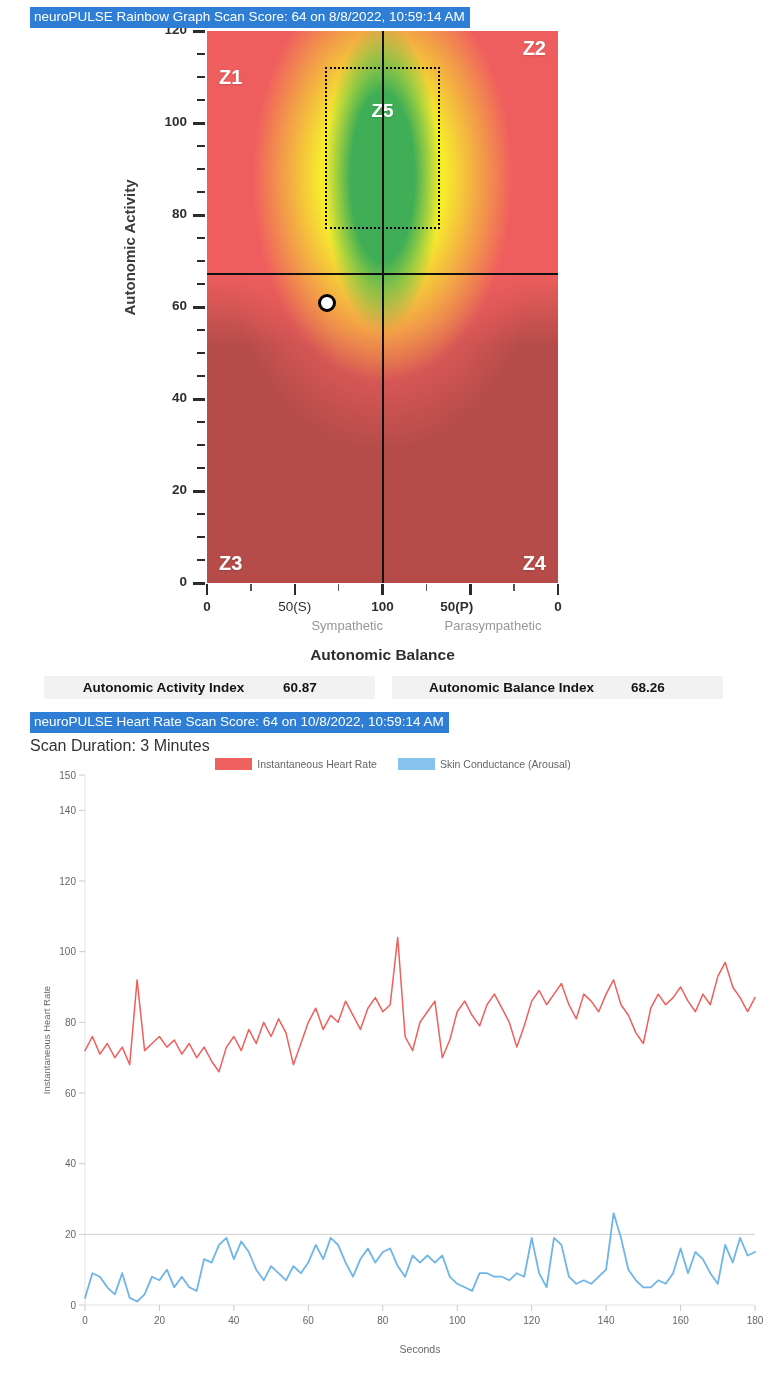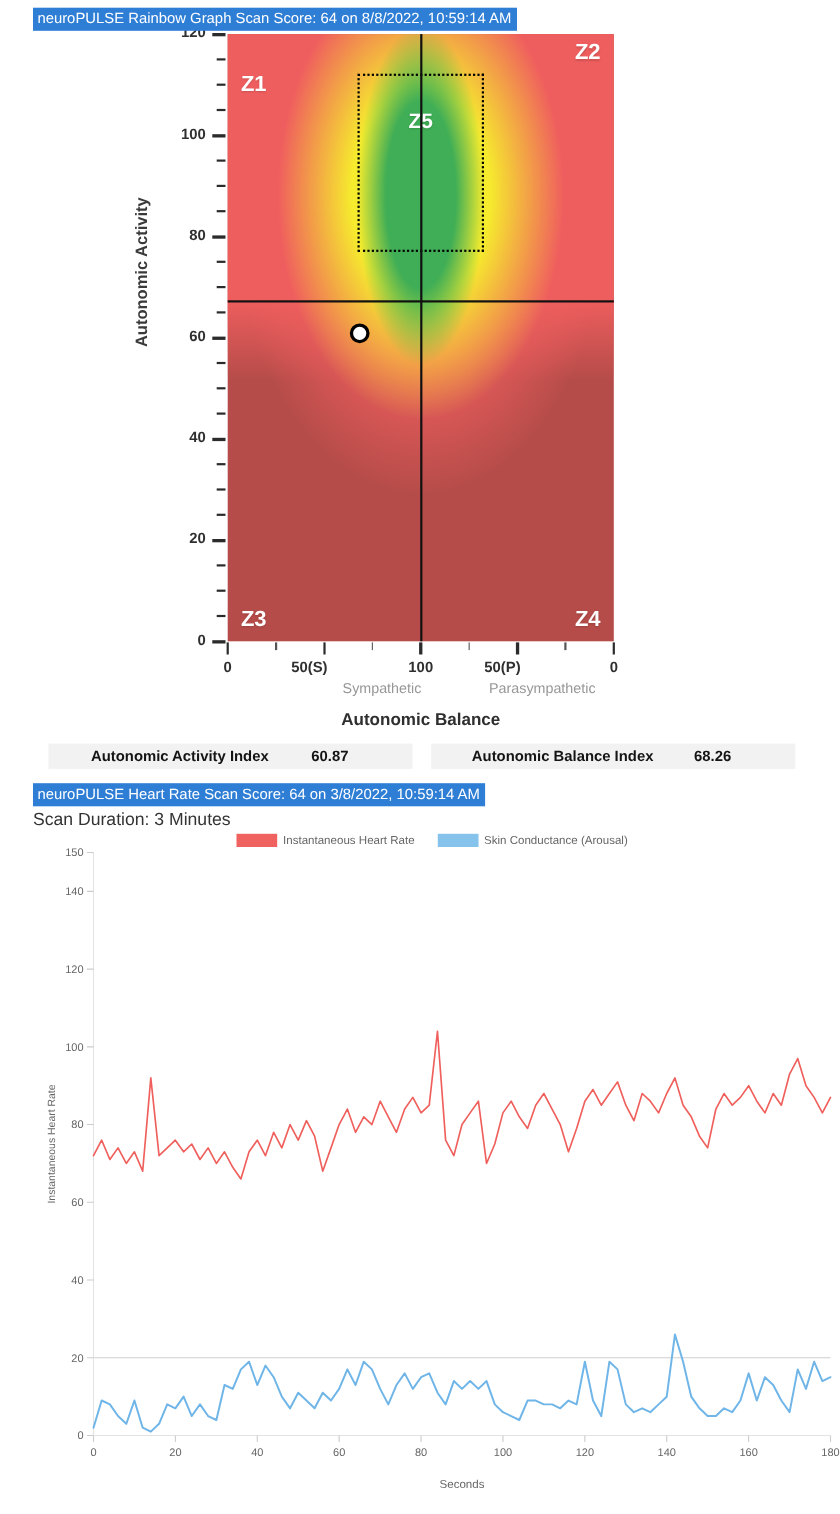--- a/index.html
+++ b/index.html
@@ -104,21 +104,21 @@
         <div style="position: absolute; left: 193px; width: 12px; right: auto; top: 122px; height: 2.5px; background: rgb(43, 43, 43); margin-left: 0px;"></div>
         <div style="position: absolute; left: 143px; width: 44px; top: 114px; text-align: right; font-weight: bold; font-size: 13.5px; color: rgb(47, 47, 47);">100</div>
         <div style="position: absolute; left: 193px; width: 8px; right: auto; top: 99px; height: 1.5px; background: rgb(43, 43, 43); margin-left: 4px;"></div>
         <div style="position: absolute; left: 193px; width: 8px; right: auto; top: 76px; height: 1.5px; background: rgb(43, 43, 43); margin-left: 4px;"></div>
         <div style="position: absolute; left: 193px; width: 8px; right: auto; top: 53px; height: 1.5px; background: rgb(43, 43, 43); margin-left: 4px;"></div>
         <div style="position: absolute; left: 193px; width: 12px; right: auto; top: 30px; height: 2.5px; background: rgb(43, 43, 43); margin-left: 0px;"></div>
         <div style="position: absolute; left: 143px; width: 44px; top: 22px; text-align: right; font-weight: bold; font-size: 13.5px; color: rgb(47, 47, 47);">120</div>
         <div style="position: absolute; left: 205.75px; top: 584px; width: 2.5px; height: 11px; background: rgb(43, 43, 43);"></div>
         <div style="position: absolute; left: 177px; width: 60px; top: 599px; text-align: center; font-weight: bold; font-size: 13.5px; color: rgb(47, 47, 47);">0</div>
         <div style="position: absolute; left: 293.5px; top: 584px; width: 2.5px; height: 11px; background: rgb(43, 43, 43);"></div>
-        <div style="position: absolute; left: 264.75px; width: 60px; top: 599px; font-weight: bold; font-size: 13.5px; color: rgb(47, 47, 47);">50(S)</div>
+        <div style="position: absolute; left: 264.75px; width: 60px; top: 599px; text-align: center; font-weight: normal; font-size: 13.5px; color: rgb(47, 47, 47);">50(S)</div>
         <div style="position: absolute; left: 381.25px; top: 584px; width: 2.5px; height: 11px; background: rgb(43, 43, 43);"></div>
         <div style="position: absolute; left: 352.5px; width: 60px; top: 599px; text-align: center; font-weight: bold; font-size: 13.5px; color: rgb(47, 47, 47);">100</div>
         <div style="position: absolute; left: 469px; top: 584px; width: 2.5px; height: 11px; background: rgb(43, 43, 43);"></div>
         <div style="position: absolute; left: 440.25px; width: 60px; top: 599px; font-weight: bold; font-size: 13.5px; color: rgb(47, 47, 47);">50(P)</div>
         <div style="position: absolute; left: 556.75px; top: 584px; width: 2.5px; height: 11px; background: rgb(43, 43, 43);"></div>
         <div style="position: absolute; left: 528px; width: 60px; top: 599px; text-align: center; font-weight: bold; font-size: 13.5px; color: rgb(47, 47, 47);">0</div>
         <div style="position: absolute; left: 250.125px; top: 584px; width: 1.5px; height: 7px; background: rgb(85, 85, 85);"></div>
         <div style="position: absolute; left: 337.875px; top: 584px; width: 1.5px; height: 7px; background: rgb(85, 85, 85);"></div>
         <div style="position: absolute; left: 425.625px; top: 584px; width: 1.5px; height: 7px; background: rgb(85, 85, 85);"></div>
         <div style="position: absolute; left: 513.375px; top: 584px; width: 1.5px; height: 7px; background: rgb(85, 85, 85);"></div>
@@ -132,21 +132,21 @@
     <div class="index-box">
       <span class="lbl">Autonomic Activity Index</span>
       <span class="val">60.87</span>
     </div>
     <div class="index-box">
       <span class="lbl">Autonomic Balance Index</span>
       <span class="val">68.26</span>
     </div>
   </div>
 
-  <div class="hdr hdr2">neuroPULSE Heart Rate Scan Score: 64 on 3/8/2022, 10:59:14 AM</div>
+  <div class="hdr hdr2">neuroPULSE Heart Rate Scan Score: 64 on 10/8/2022, 10:59:14 AM</div>
   <div class="scan-duration">Scan Duration: 3 Minutes</div>
 
   <div class="legend">
     <span class="swatch red"></span>
     <span>Instantaneous Heart Rate</span>
     <span class="swatch blue"></span>
     <span>Skin Conductance (Arousal)</span>
   </div>
 
   <div class="hr-chart">

